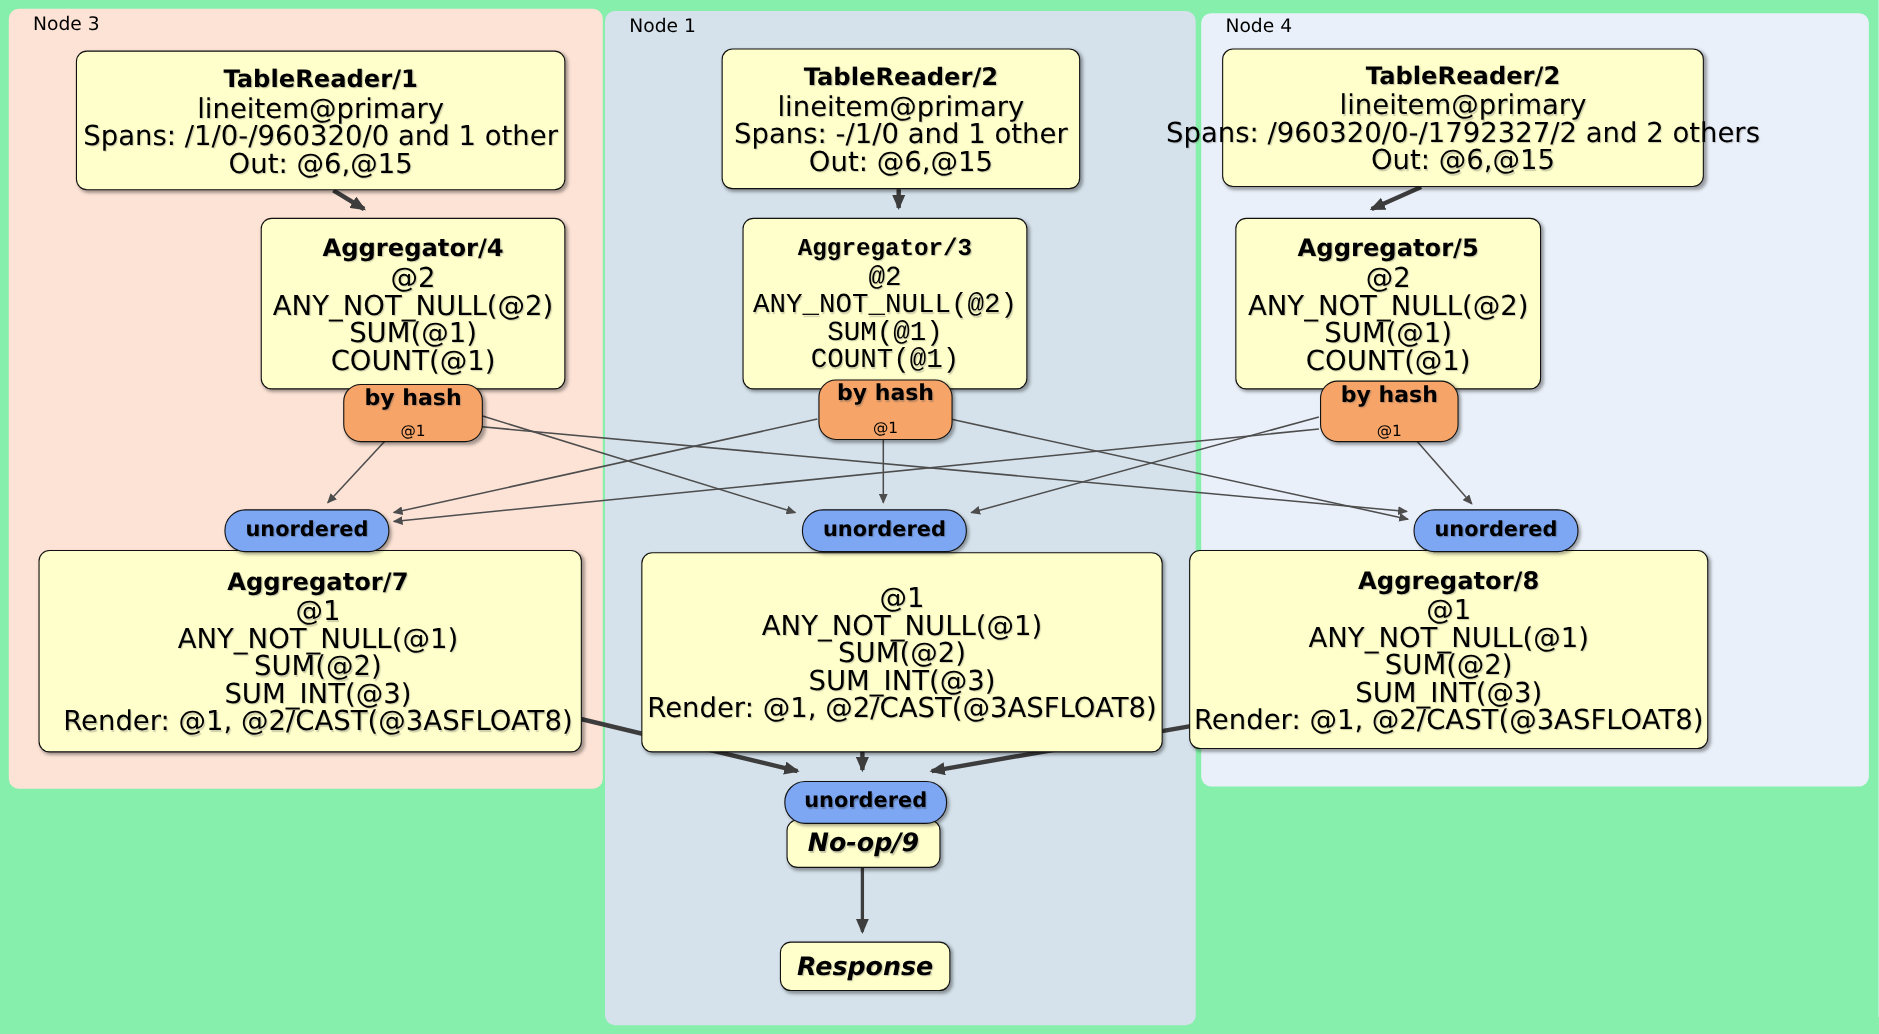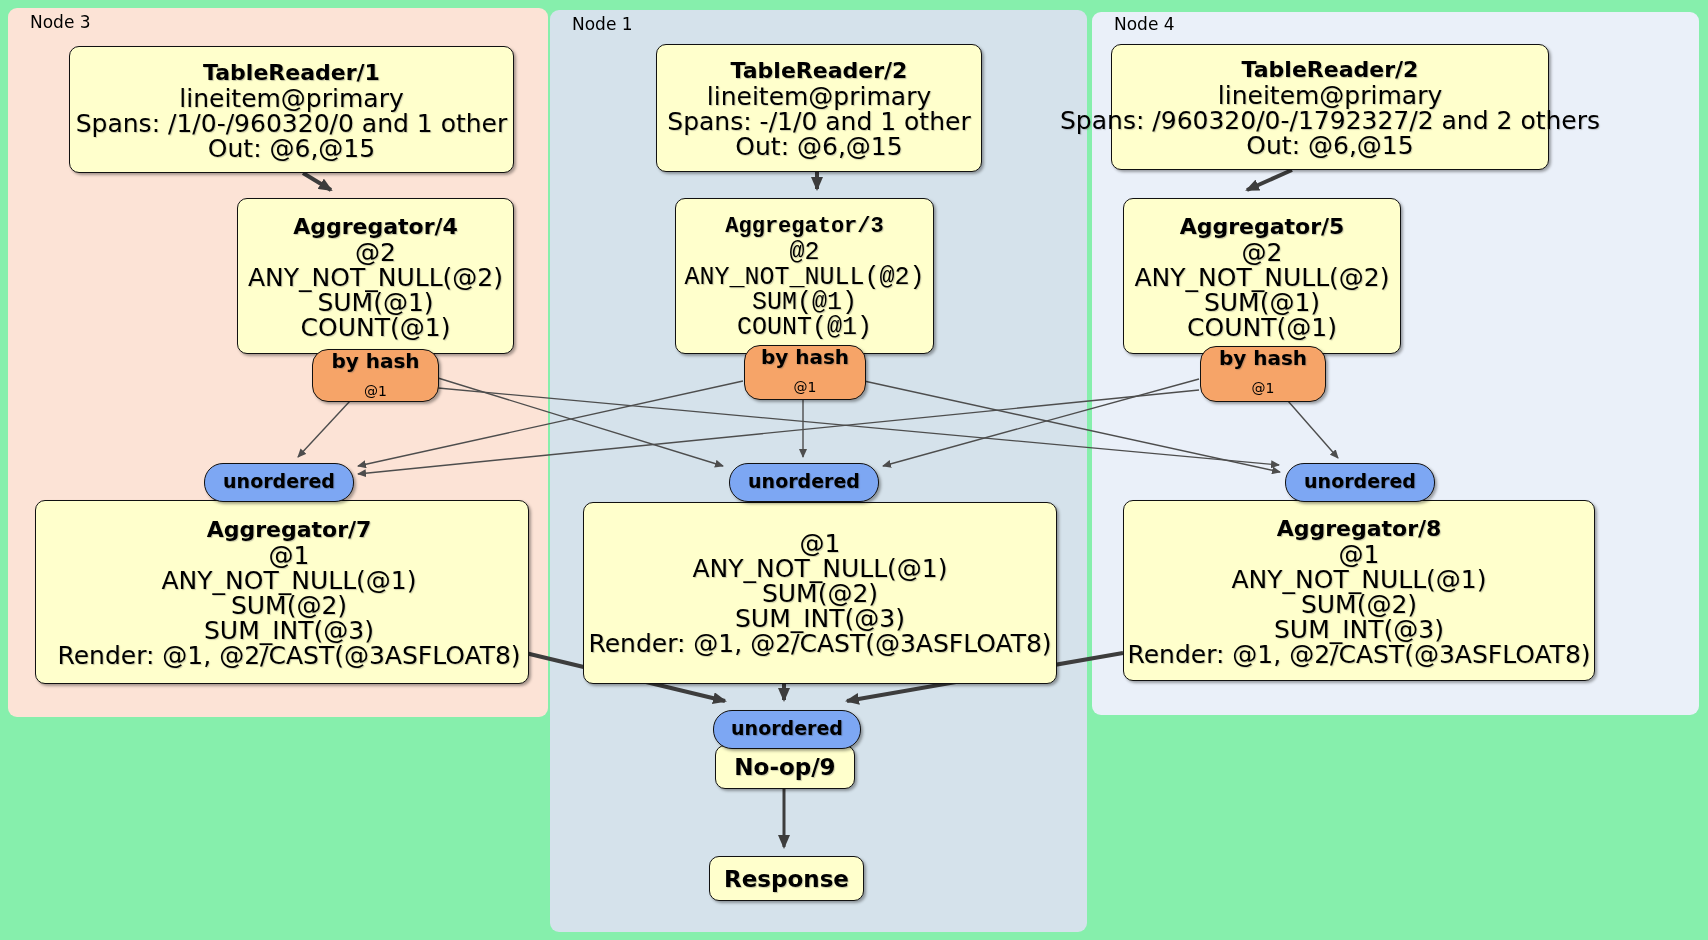--- a/index.html
+++ b/index.html
@@ -27,28 +27,28 @@
   .box-line{font-size:25px;line-height:25px;white-space:nowrap;text-shadow:1px 1px 1px rgba(90,90,90,0.3);}
 
   #box-tr1{left:69px;top:46px;width:443px;height:125px;}
   #box-tr0{left:656px;top:44px;width:324px;height:126px;}
   #box-tr2{left:1111px;top:44px;width:436px;height:124px;align-items:center;}
   #box-agg4{left:237px;top:198px;width:275px;height:154px;}
   #box-agg3{left:675px;top:198px;width:257px;height:154px;font-family:Liberation Mono, monospace;}
   #box-agg5{left:1123px;top:198px;width:276px;height:154px;}
   #box-agg7{left:35px;top:500px;width:478px;height:182px;padding-left:14px;}
   #box-agg6{left:583px;top:502px;width:472px;height:180px;}
-  #box-agg8{left:1123px;top:500px;width:470px;height:179px;}
+  #box-agg8{left:1081px;top:500px;width:470px;height:179px;}
   #box-noop{left:715px;top:745px;width:138px;height:42px;}
   #box-response{left:709px;top:856px;width:153px;height:43px;}
-  #box-noop .box-title,#box-response .box-title{font-size:23px;line-height:38px;}
+  #box-noop .box-title,#box-response .box-title{font-size:23px;line-height:38px;font-style:italic;}
 
   .router{position:absolute;z-index:4;background:var(--router_fill);border:1.6px solid #111;
           border-radius:16px;text-align:center;box-shadow:2px 2px 3px rgba(0,0,0,0.35);
-          display:flex;flex-direction:column;justify-content:flex-start;gap:10px;}
+          display:flex;flex-direction:column;justify-content:space-between;gap:10px;}
   .router-label{font-weight:bold;font-size:20px;line-height:23px;text-shadow:1px 1px 1px rgba(90,90,90,0.35);}
   .router-sub{font-size:14px;line-height:17px;}
   #router4{left:312px;top:349px;width:125px;height:51px;}
   #router3{left:744px;top:345px;width:120px;height:53px;}
   #router5{left:1200px;top:346px;width:124px;height:54px;}
 
   .sync{position:absolute;z-index:4;background:var(--sync_fill);border:1.6px solid #111;
         border-radius:19px;font-weight:bold;font-size:19px;text-align:center;
         box-shadow:2px 2px 3px rgba(0,0,0,0.35);text-shadow:1px 1px 1px rgba(40,40,40,0.3);}
   #sync7{left:204px;top:463px;width:148px;height:37px;line-height:35px;}

